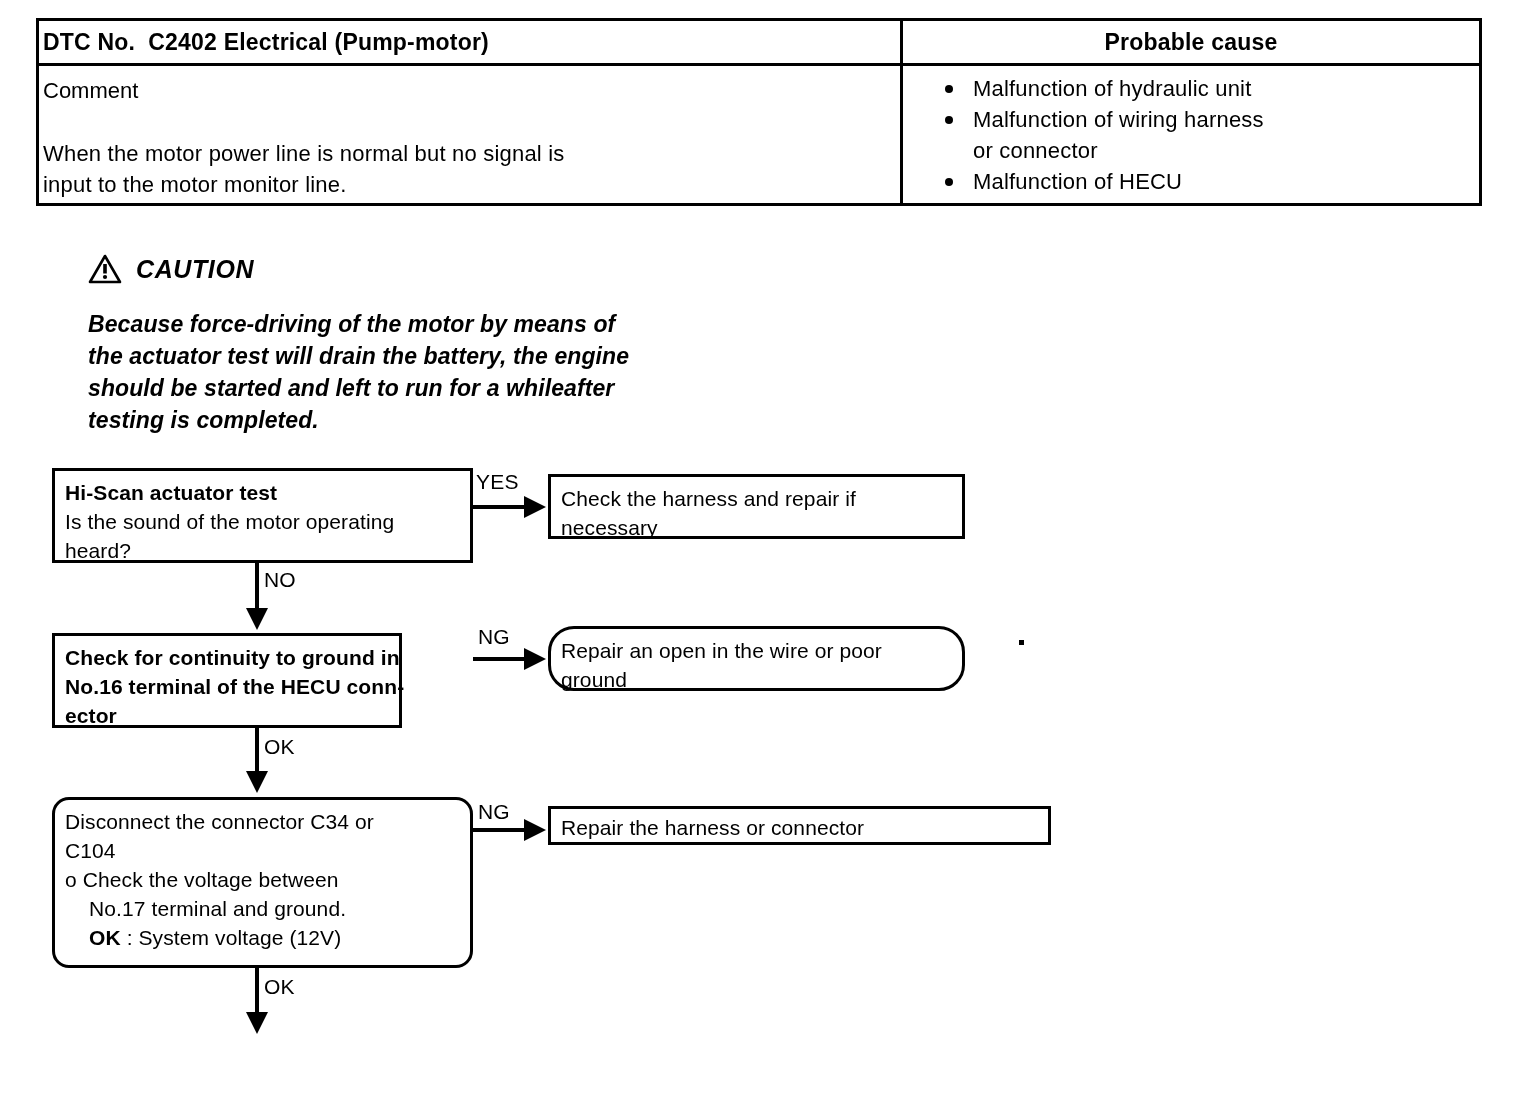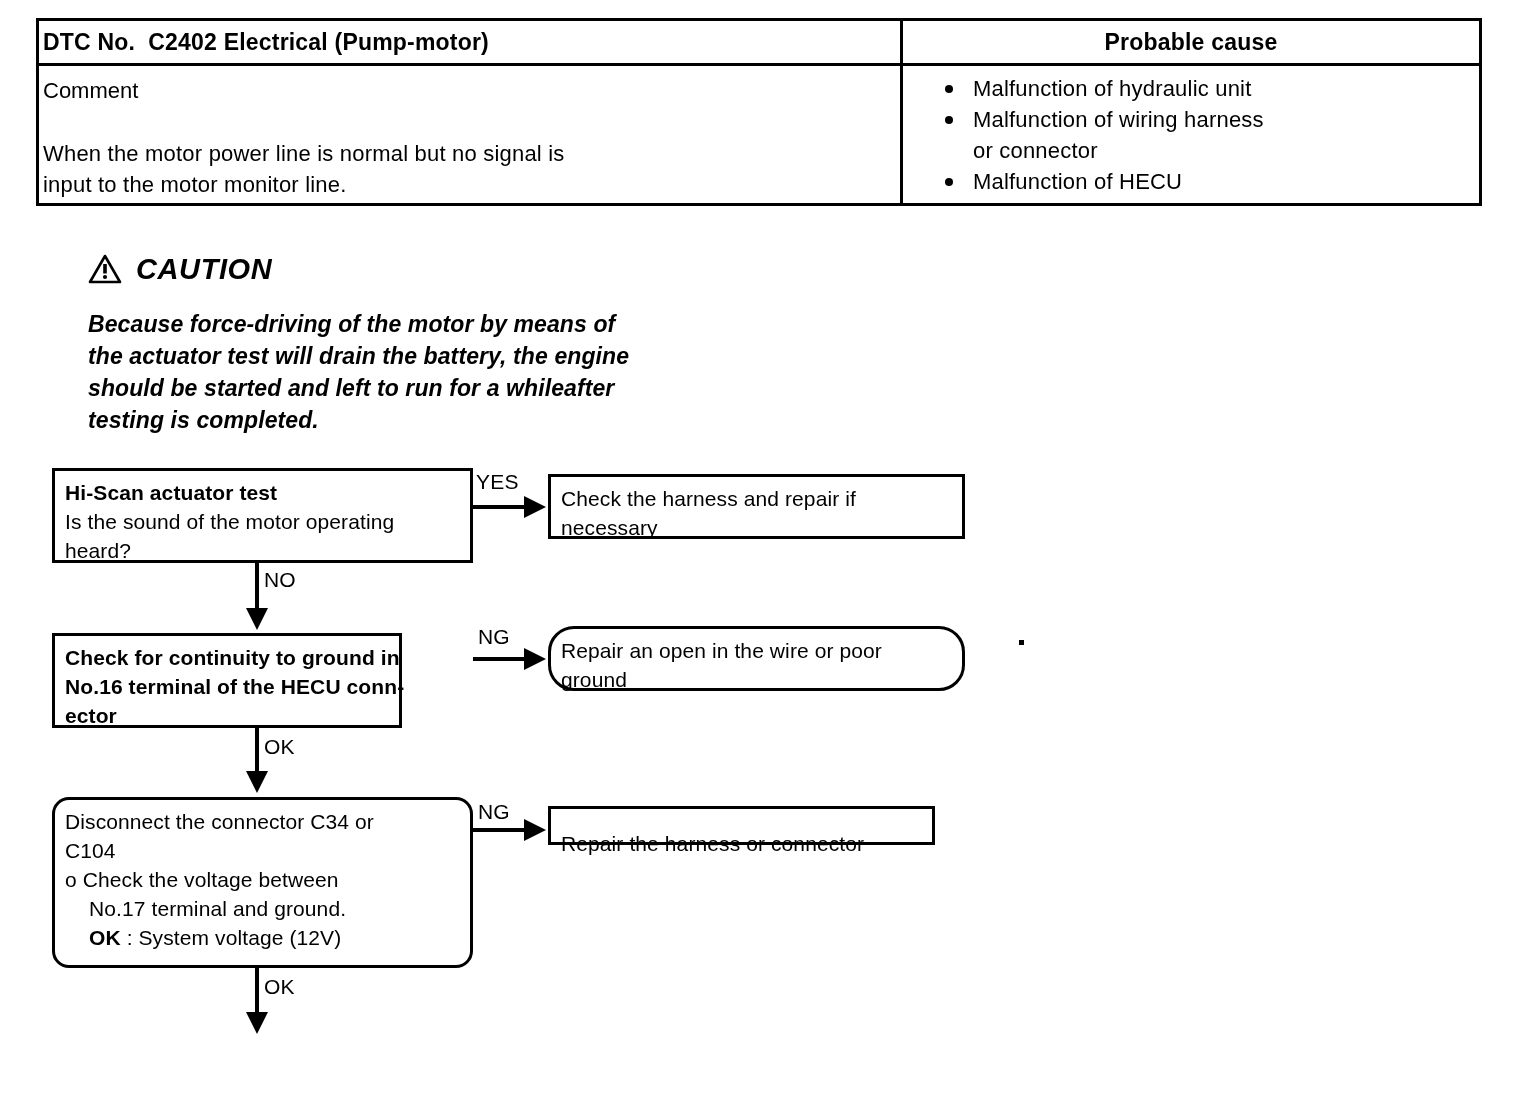--- a/index.html
+++ b/index.html
@@ -114,21 +114,21 @@
     display: flex;
     align-items: center;
     height: 34px;
   }
   .caution-icon {
     width: 34px;
     height: 30px;
     display: block;
   }
   .caution-word {
-    font-size: 29px;
+    font-size: 25px;
     font-weight: bold;
     font-style: italic;
     letter-spacing: 0.6px;
     margin-left: 14px;
   }
   .caution-body {
     margin-top: 22px;
     font-size: 23px;
     font-weight: bold;
     font-style: italic;
@@ -296,21 +296,21 @@
     <div class="ln">C104</div>
     <div class="ln">o Check the voltage between</div>
     <div class="ln indent1">No.17 terminal and ground.</div>
     <div class="ln indent1"><span class="bold">OK</span><span> : System voltage (12V)</span></div>
   </div>
 
   <div class="hline" style="left:473px; top:828px; width:58px;"></div>
   <div class="arrow-right" style="left:524px; top:819px;"></div>
   <div class="arrow-label" style="left:478px; top:800px;">NG</div>
 
-  <div class="fbox" style="left:548px; top:806px; width:387px; height:39px; padding-top:20px;">
+  <div class="fbox" style="left:548px; top:806px; width:503px; height:39px; padding-top:4px;">
     <div class="ln">Repair the harness or connector</div>
   </div>
 
   <div class="vline" style="left:255px; top:968px; height:55px;"></div>
   <div class="arrow-down" style="left:246px; top:1012px;"></div>
   <div class="arrow-label" style="left:264px; top:975px;">OK</div>
 
 
   <div class="speck" style="left:1019px; top:640px;"></div>
 </div>

